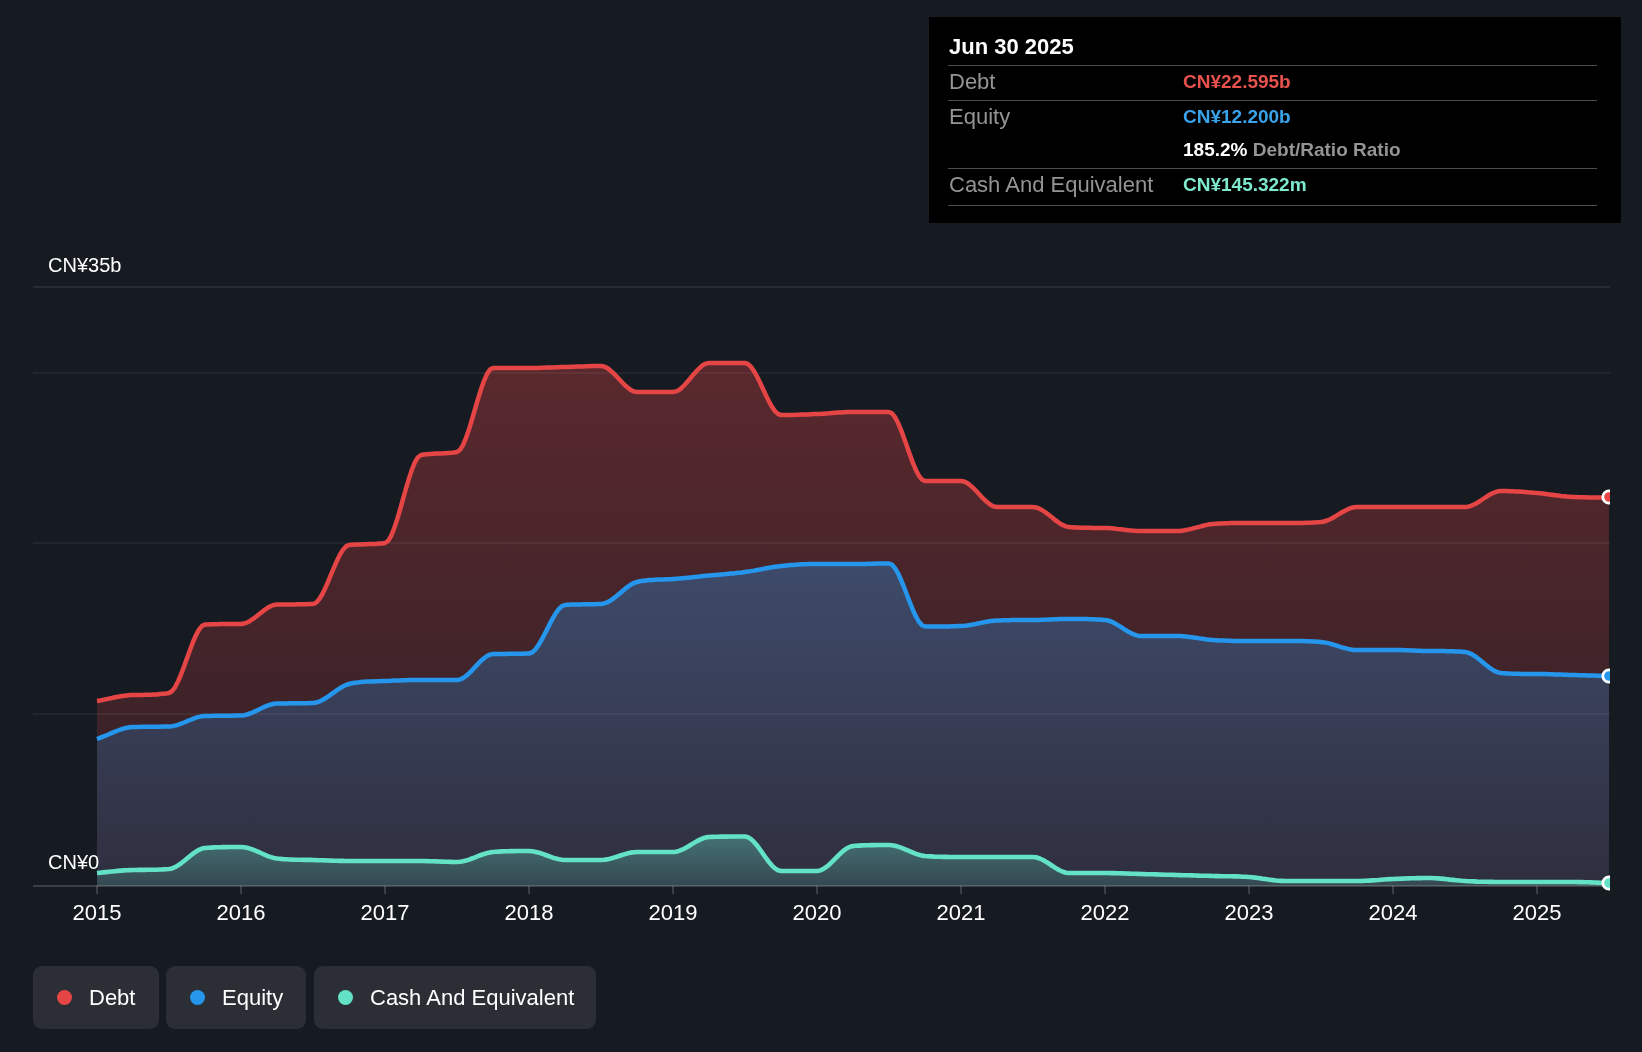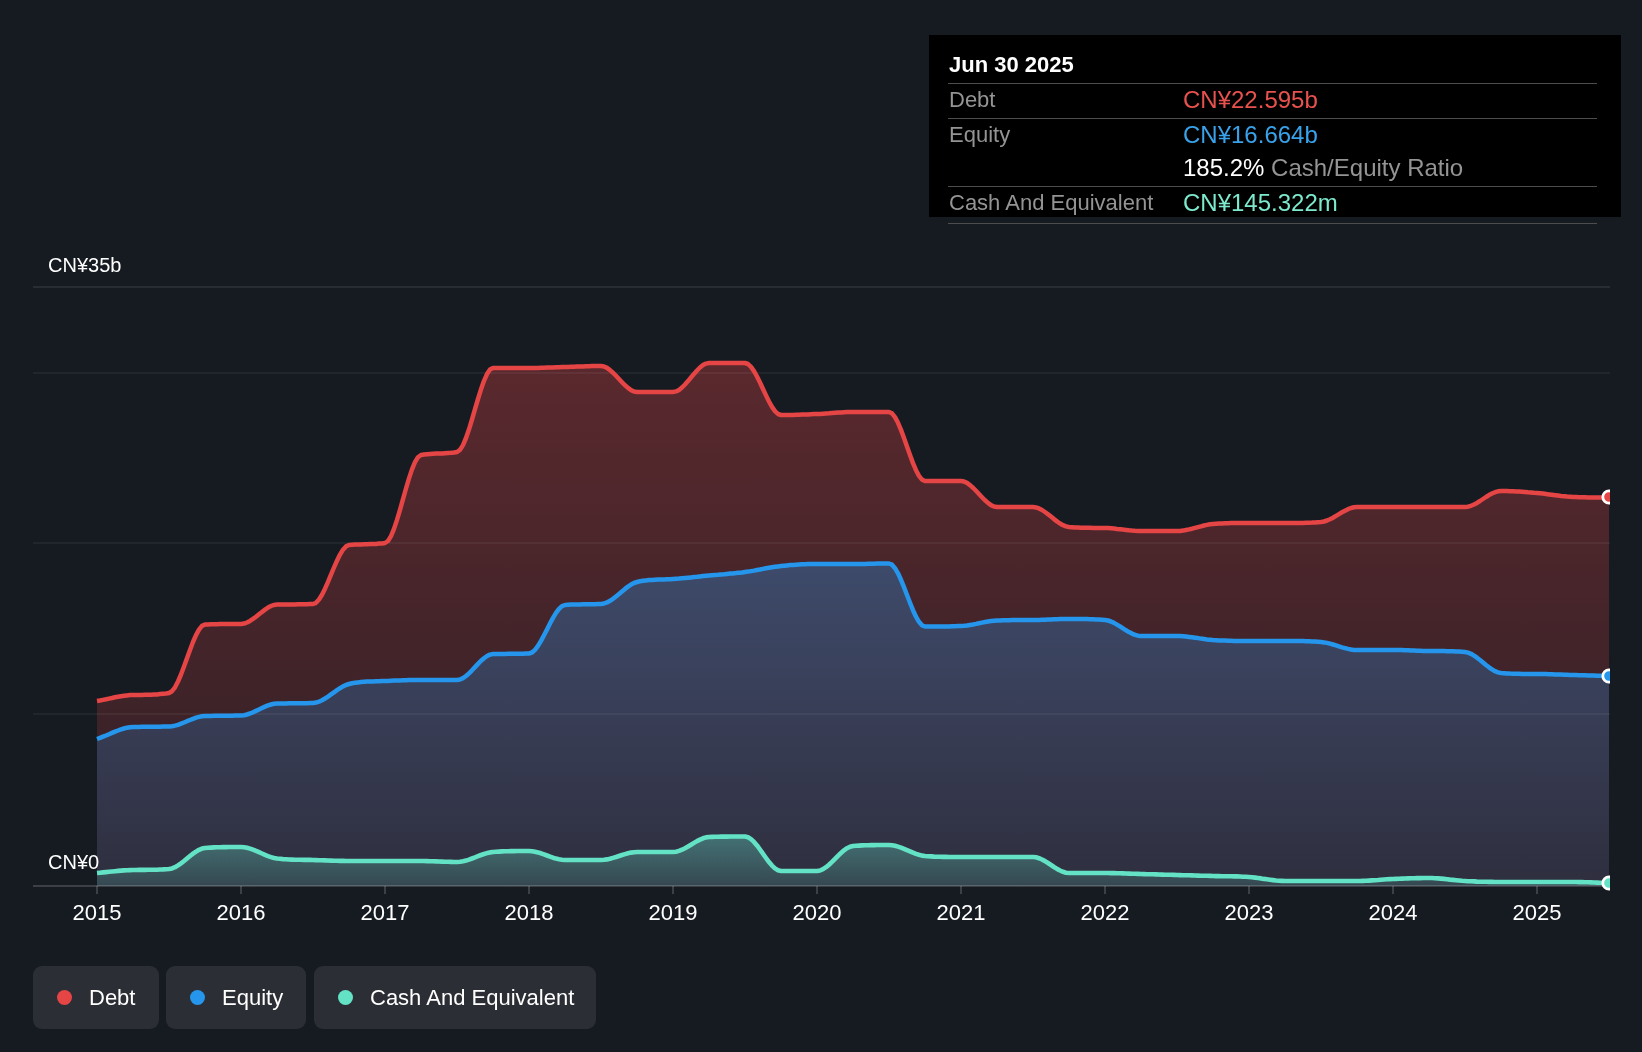--- a/index.html
+++ b/index.html
@@ -1,21 +1,21 @@
 <!DOCTYPE html>
 <html><head>
 <meta charset="utf-8">
 <style>
   html,body{margin:0;padding:0;}
   body{width:1642px;height:1052px;background:#161b22;font-family:"Liberation Sans",sans-serif;position:relative;overflow:hidden;}
-  .tooltip{position:absolute;left:929px;top:35px;width:692px;height:182px;background:#000;box-sizing:border-box;}
+  .tooltip{position:absolute;left:929px;top:17px;width:692px;height:206px;background:#000;box-sizing:border-box;}
   .tt-title{position:absolute;left:20px;font-size:22px;font-weight:bold;color:#fff;transform:translateY(-50%);}
   .sep{position:absolute;left:19px;width:649px;height:1px;background:#4d4d4d;}
   .lab{position:absolute;left:20px;font-size:22px;color:#949494;transform:translateY(-50%);}
-  .val{position:absolute;left:254px;font-size:24px;font-weight:normal;transform:translateY(-50%);}
+  .val{position:absolute;left:254px;font-size:19px;font-weight:bold;transform:translateY(-50%);}
   .legend{position:absolute;top:966px;height:63px;background:#2b2e35;border-radius:9px;display:flex;align-items:center;}
   .dot{width:15px;height:15px;border-radius:50%;margin-left:24px;}
   .ltxt{margin-left:17px;font-size:22px;color:#fff;}
 </style>
 </head>
 <body>
 <svg width="1642" height="1052" viewBox="0 0 1642 1052" style="position:absolute;left:0;top:0">
   <defs>
     <linearGradient id="gr" x1="0" y1="330" x2="0" y2="886" gradientUnits="userSpaceOnUse">
       <stop offset="0" stop-color="#e64545" stop-opacity="0.34"></stop>
@@ -85,22 +85,22 @@
     <text x="1537" y="920">2025</text>
   </g>
 </svg>
 <div class="tooltip">
   <div class="tt-title" style="top:30px">Jun 30 2025</div>
   <div class="sep" style="top:48px"></div>
   <div class="lab" style="top:65px">Debt</div>
   <div class="val" style="top:65px;color:#e8524e">CN¥22.595b</div>
   <div class="sep" style="top:83px"></div>
   <div class="lab" style="top:100px">Equity</div>
-  <div class="val" style="top:100px;color:#38a2ea">CN¥16.664b</div>
-  <div class="val" style="top:133px;color:#fff">185.2% <span style="color:#949494">Cash/Equity Ratio</span></div>
+  <div class="val" style="top:100px;color:#38a2ea">CN¥12.200b</div>
+  <div class="val" style="top:133px;color:#fff">185.2% <span style="color:#949494">Debt/Ratio Ratio</span></div>
   <div class="sep" style="top:151px"></div>
   <div class="lab" style="top:168px">Cash And Equivalent</div>
   <div class="val" style="top:168px;color:#7deace">CN¥145.322m</div>
   <div class="sep" style="top:188px"></div>
 </div>
 <div class="legend" style="left:33px;width:126px">
     <div class="dot" style="background:#e64545"></div>
     <div class="ltxt">Debt</div>
   </div>
 <div class="legend" style="left:166px;width:140px">

